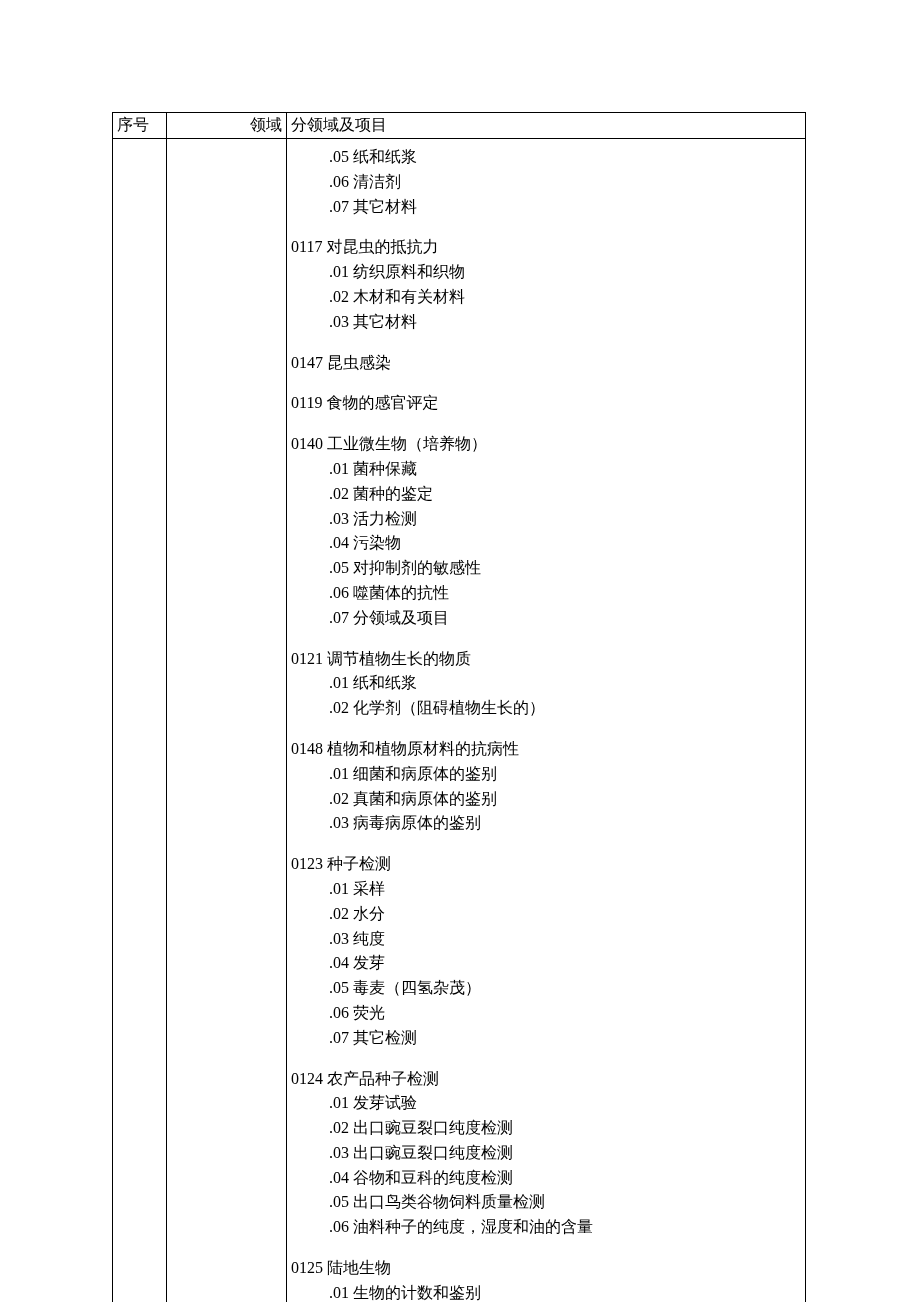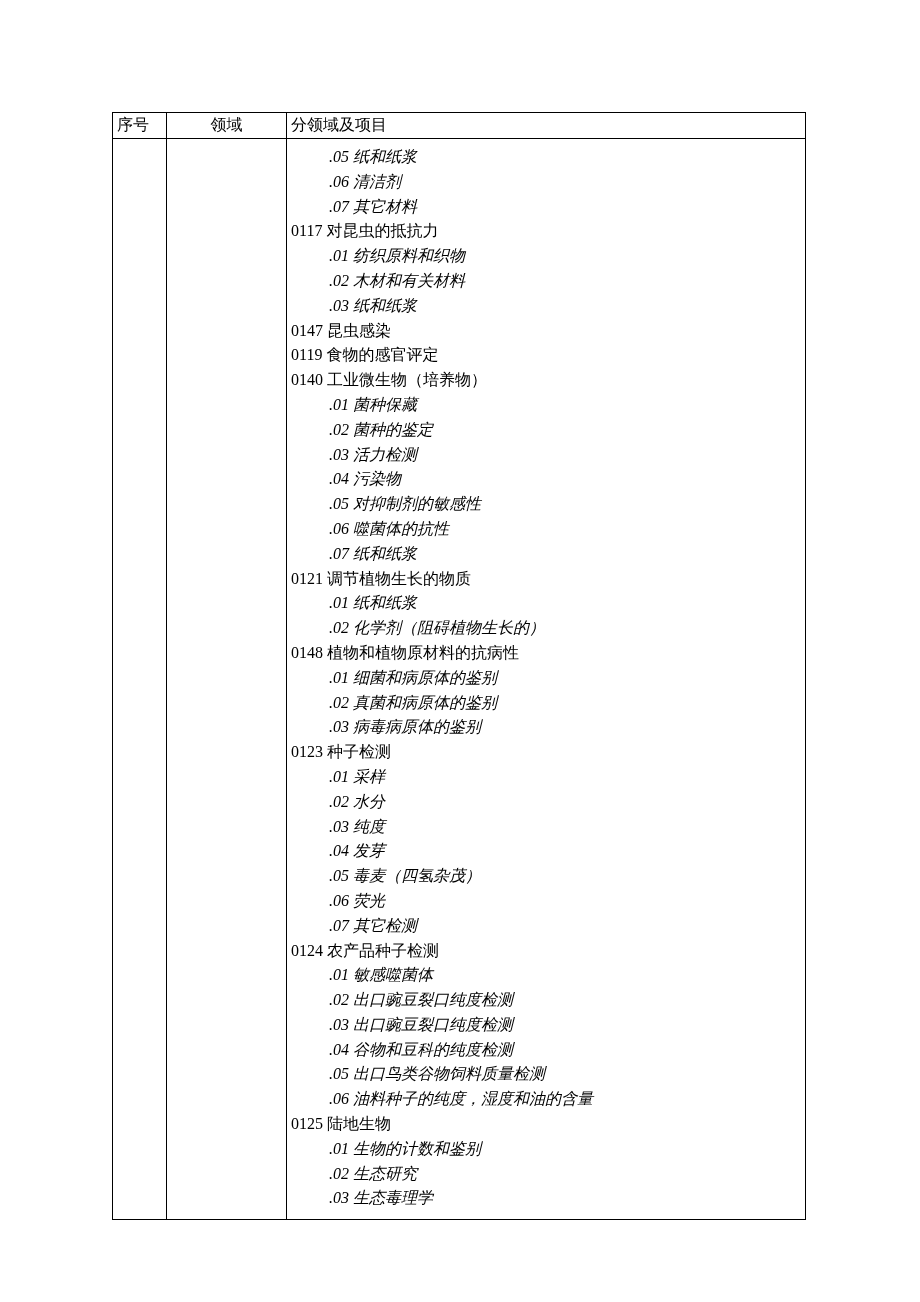--- a/index.html
+++ b/index.html
@@ -27,40 +27,40 @@
     vertical-align: top;
     padding: 2px 4px 2px 4px;
     box-sizing: border-box;
   }
   .col-seq {
     width: 54px;
     text-align: left;
   }
   .col-domain {
     width: 120px;
-    text-align: center;
+    text-align: right;
   }
   .col-content {
     text-align: left;
   }
   .header-row td {
     font-weight: normal;
     padding-top: 2px;
     padding-bottom: 2px;
   }
   .content-inner {
     line-height: 1.55;
     padding: 4px 0 6px 0;
   }
   .cat {
     padding-left: 0;
+    margin-top: 16px;
   }
   .sub {
     padding-left: 38px;
-    font-style: italic;
   }
 </style>
 </head>
 <body>
 
 <div class="page">
   <table>
     <tbody>
         <tr class="header-row">
       <td class="col-seq">序号</td>
@@ -71,48 +71,48 @@
       <td class="col-seq"></td>
       <td class="col-domain"></td>
       <td class="col-content">
         <div class="content-inner" id="content-list">
               <div class="sub">.05 纸和纸浆</div>
               <div class="sub">.06 清洁剂</div>
               <div class="sub">.07 其它材料</div>
               <div class="cat">0117 对昆虫的抵抗力</div>
               <div class="sub">.01 纺织原料和织物</div>
               <div class="sub">.02 木材和有关材料</div>
-              <div class="sub">.03 纸和纸浆</div>
+              <div class="sub">.03 其它材料</div>
               <div class="cat">0147 昆虫感染</div>
               <div class="cat">0119 食物的感官评定</div>
               <div class="cat">0140 工业微生物（培养物）</div>
               <div class="sub">.01  菌种保藏</div>
               <div class="sub">.02  菌种的鉴定</div>
               <div class="sub">.03 活力检测</div>
               <div class="sub">.04 污染物</div>
               <div class="sub">.05 对抑制剂的敏感性</div>
               <div class="sub">.06 噬菌体的抗性</div>
-              <div class="sub">.07 纸和纸浆</div>
+              <div class="sub">.07 分领域及项目</div>
               <div class="cat">0121 调节植物生长的物质</div>
               <div class="sub">.01 纸和纸浆</div>
               <div class="sub">.02 化学剂（阻碍植物生长的）</div>
               <div class="cat">0148 植物和植物原材料的抗病性</div>
               <div class="sub">.01 细菌和病原体的鉴别</div>
               <div class="sub">.02 真菌和病原体的鉴别</div>
               <div class="sub">.03 病毒病原体的鉴别</div>
               <div class="cat">0123 种子检测</div>
               <div class="sub">.01 采样</div>
               <div class="sub">.02 水分</div>
               <div class="sub">.03 纯度</div>
               <div class="sub">.04 发芽</div>
               <div class="sub">.05 毒麦（四氢杂茂）</div>
               <div class="sub">.06 荧光</div>
               <div class="sub">.07 其它检测</div>
               <div class="cat">0124 农产品种子检测</div>
-              <div class="sub">.01 敏感噬菌体</div>
+              <div class="sub">.01 发芽试验</div>
               <div class="sub">.02 出口豌豆裂口纯度检测</div>
               <div class="sub">.03 出口豌豆裂口纯度检测</div>
               <div class="sub">.04 谷物和豆科的纯度检测</div>
               <div class="sub">.05 出口鸟类谷物饲料质量检测</div>
               <div class="sub">.06 油料种子的纯度，湿度和油的含量</div>
               <div class="cat">0125 陆地生物</div>
               <div class="sub">.01 生物的计数和鉴别</div>
               <div class="sub">.02 生态研究</div>
               <div class="sub">.03 生态毒理学</div>
             </div>

